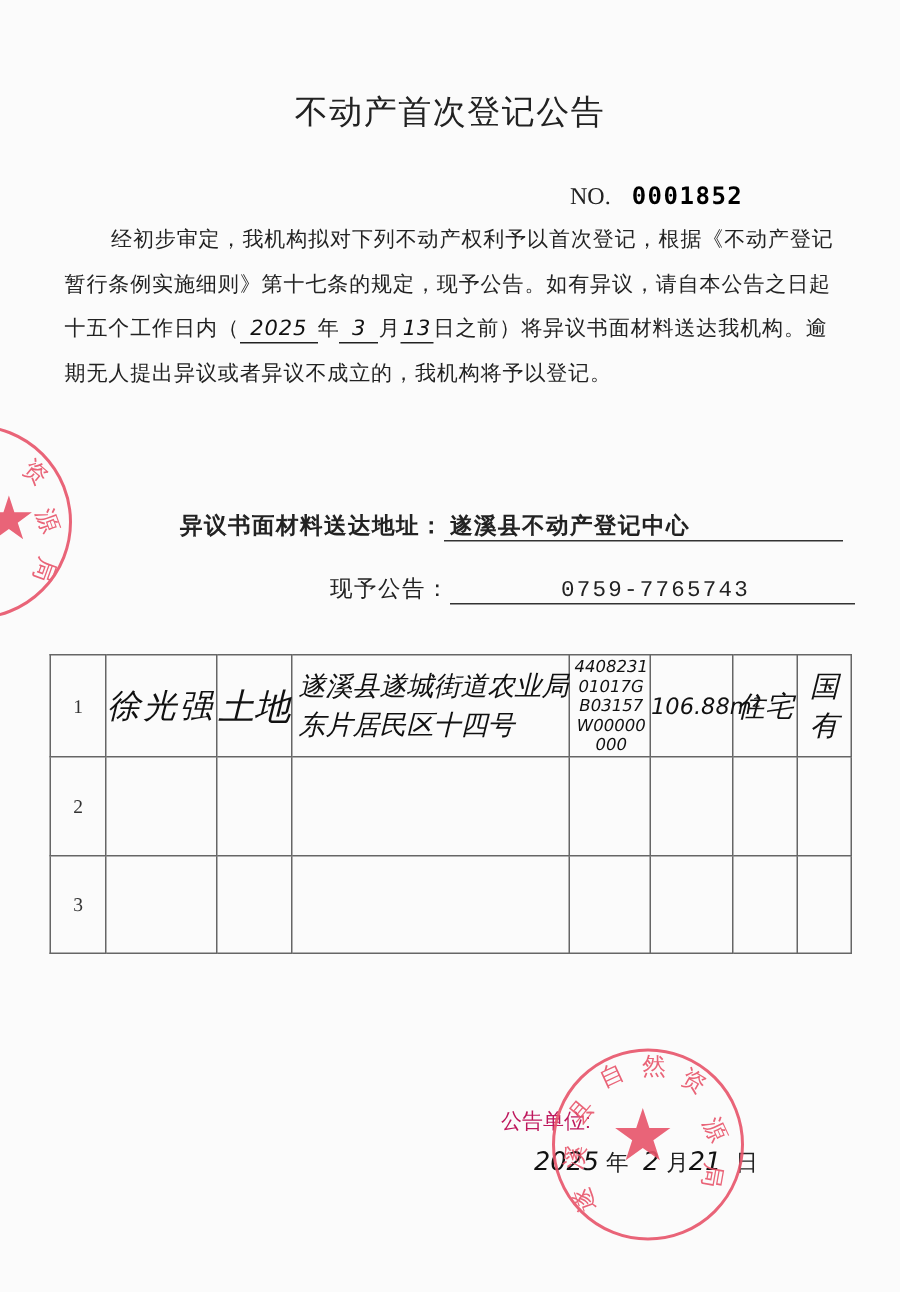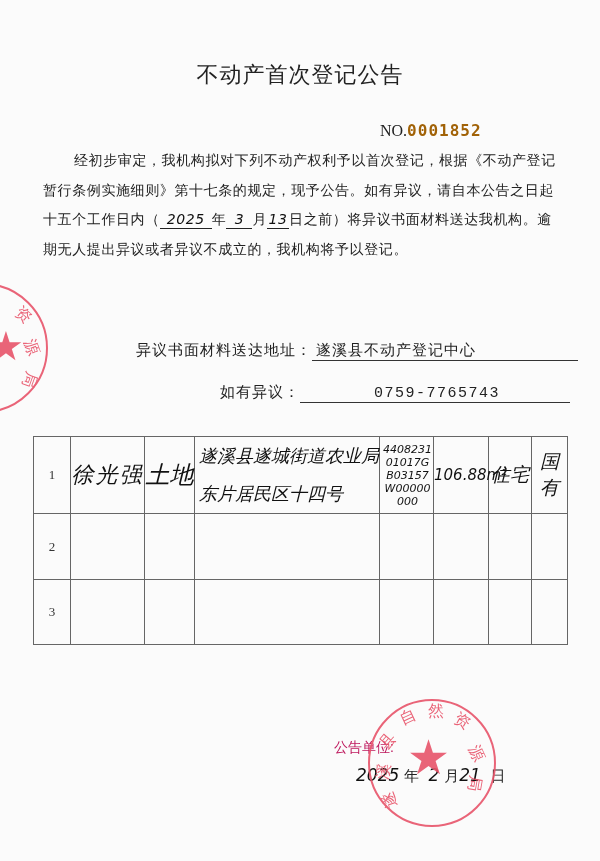--- a/index.html
+++ b/index.html
@@ -5,51 +5,51 @@
     html, body { margin: 0; padding: 0; }
     body {
       width: 600px; height: 861px; background: #fbfbfb; position: relative; overflow: hidden;
       font-family: "DejaVu Serif", "Liberation Serif", serif; color: #1a1a1a;
     }
     .title {
       position: absolute; left: 0; width: 600px; top: 60px; text-align: center;
       font-family: "DejaVu Sans", "Liberation Sans", sans-serif; font-size: 22px; letter-spacing: 1px; color: #222;
     }
     .docno { position: absolute; left: 380px; top: 121px; font-size: 16px; color: #222; font-family: "Liberation Serif", serif; }
-    .docno .num { color: #a16207; font-family: "DejaVu Sans Mono", "Liberation Mono", monospace; font-weight: bold; font-size: 16px; letter-spacing: 1px; }
+    .docno .num { color: #000000; font-family: "DejaVu Sans Mono", "Liberation Mono", monospace; font-weight: bold; font-size: 16px; letter-spacing: 1px; margin-left: 14px; }
     .para {
       position: absolute; left: 43px; width: 520px; top: 146px;
       font-size: 14px; line-height: 29.5px; letter-spacing: 0.6px; color: #222;
     }
     .para .indent { display: inline-block; width: 31px; }
     .hand {
       font-family: "DejaVu Sans", sans-serif; font-style: italic; color: #111;
       display: inline-block; border-bottom: 1px solid #222; text-align: center; line-height: 18px;
     }
     .addr-row, .contact-row { position: absolute; font-size: 15px; letter-spacing: 1px; color: #222; }
-    .addr-row { left: 136px; top: 341px; }
+    .addr-row { left: 120px; top: 341px; font-weight: bold; }
     .contact-row { left: 220px; top: 383px; }
     .uline { display: inline-block; border-bottom: 1px solid #333; padding-left: 4px; }
     .addr-row .uline { width: 262px; }
     .contact-row .uline { width: 266px; font-family: "Liberation Mono", monospace; letter-spacing: 1.5px; text-align: center; }
     table.grid {
       position: absolute; left: 33px; top: 436px; width: 534px;
       border-collapse: collapse; table-layout: fixed;
       font-family: "DejaVu Sans", sans-serif; font-size: 12px; color: #333;
     }
     table.grid td, table.grid th { border: 1px solid #666; text-align: center; vertical-align: middle; padding: 0; font-weight: normal; }
     table.grid th { height: 47px; line-height: 16px; letter-spacing: 1px; }
     table.grid tr.r1 td { height: 67px; }
     table.grid tr.r2 td { height: 65px; }
     table.grid tr.r3 td { height: 64px; }
     .idx { font-family: "Liberation Serif", serif; font-size: 13px; }
     .hw { font-family: "DejaVu Sans", sans-serif; font-style: italic; color: #111; }
     .hw-name { font-size: 22px; letter-spacing: 2px; }
     .hw-type { font-size: 24px; }
-    .hw-loc { font-size: 18px; text-align: left; padding-left: 4px !important; line-height: 38px; text-align: left !important; }
+    .hw-loc { font-size: 18px; text-align: left; padding-left: 4px !important; line-height: 26px; text-align: left !important; }
     .hw-unit { font-size: 11px; line-height: 13px; text-align: center; padding-left: 2px !important; word-break: break-all; }
     .hw-area { font-size: 15px; }
     .hw-use { font-size: 19px; }
     .footer-label { position: absolute; left: 334px; top: 739px; font-size: 14px; color: #be185d; font-family: Liberation Sans, sans-serif; }
     .footer-date { position: absolute; left: 316px; top: 765px; font-size: 15px; color: #222; margin-left: 40px; }
     .footer-date .hwd { font-family: "DejaVu Sans", sans-serif; font-style: italic; font-size: 17px; color: #111; }
     .seal {
       position: absolute; border: 2.5px solid #e8546a; border-radius: 50%; color: #e8546a; opacity: 0.9;
       font-family: "DejaVu Sans", sans-serif;
     }
@@ -67,21 +67,21 @@
 
 <div class="para">
   <span class="indent"></span><span>经初步审定，我机构拟对下列不动产权利予以首次登记，根据《不动产登记暂行条例实施细则》第十七条的规定，现予公告。如有异议，请自本公告之日起十五个工作日内（</span><span class="hand" style="width:52px">2025</span><span>年</span><span class="hand" style="width:26px">3</span><span>月</span><span class="hand" style="width:22px">13</span><span>日之前）将异议书面材料送达我机构。逾期无人提出异议或者异议不成立的，我机构将予以登记。</span>
 </div>
 
 <div class="addr-row">
   <span>异议书面材料送达地址：</span><span class="uline">遂溪县不动产登记中心</span>
 </div>
 
 <div class="contact-row">
-  <span>如有异议：</span><span class="uline">0759-7765743</span>
+  <span>现予公告：</span><span class="uline">0759-7765743</span>
 </div>
 
 <table class="grid">
   <colgroup>
     <col style="width:37px">
       <col style="width:74px">
       <col style="width:50px">
       <col style="width:185px">
     <col style="width:54px">
       <col style="width:55px">

